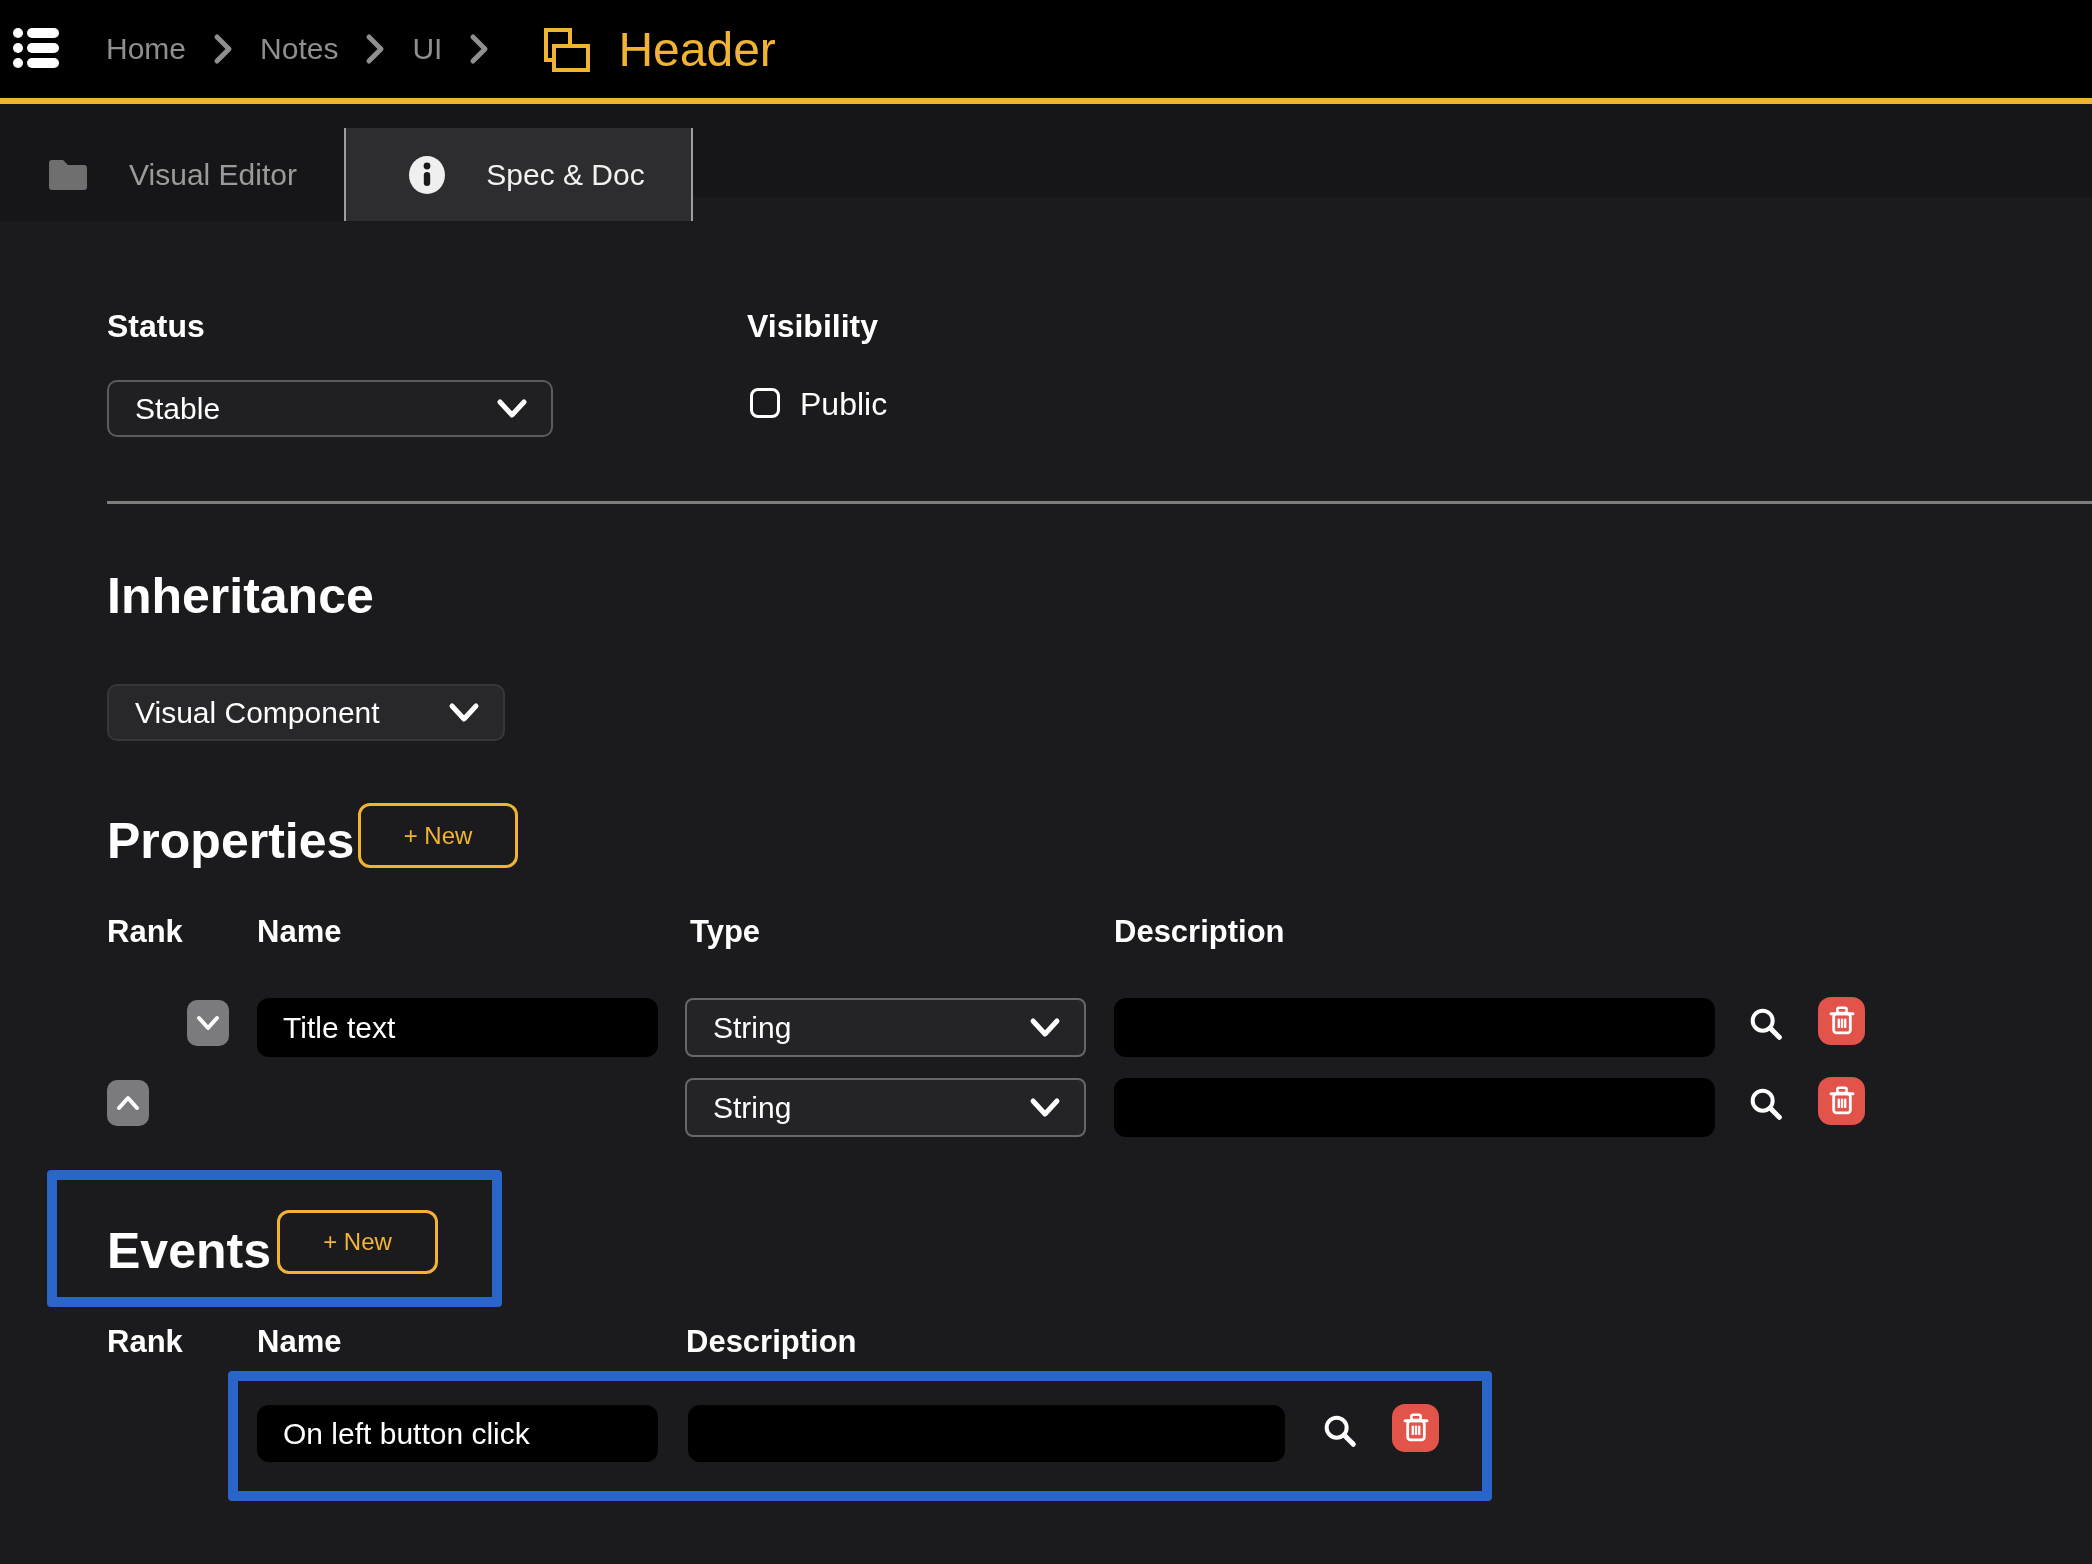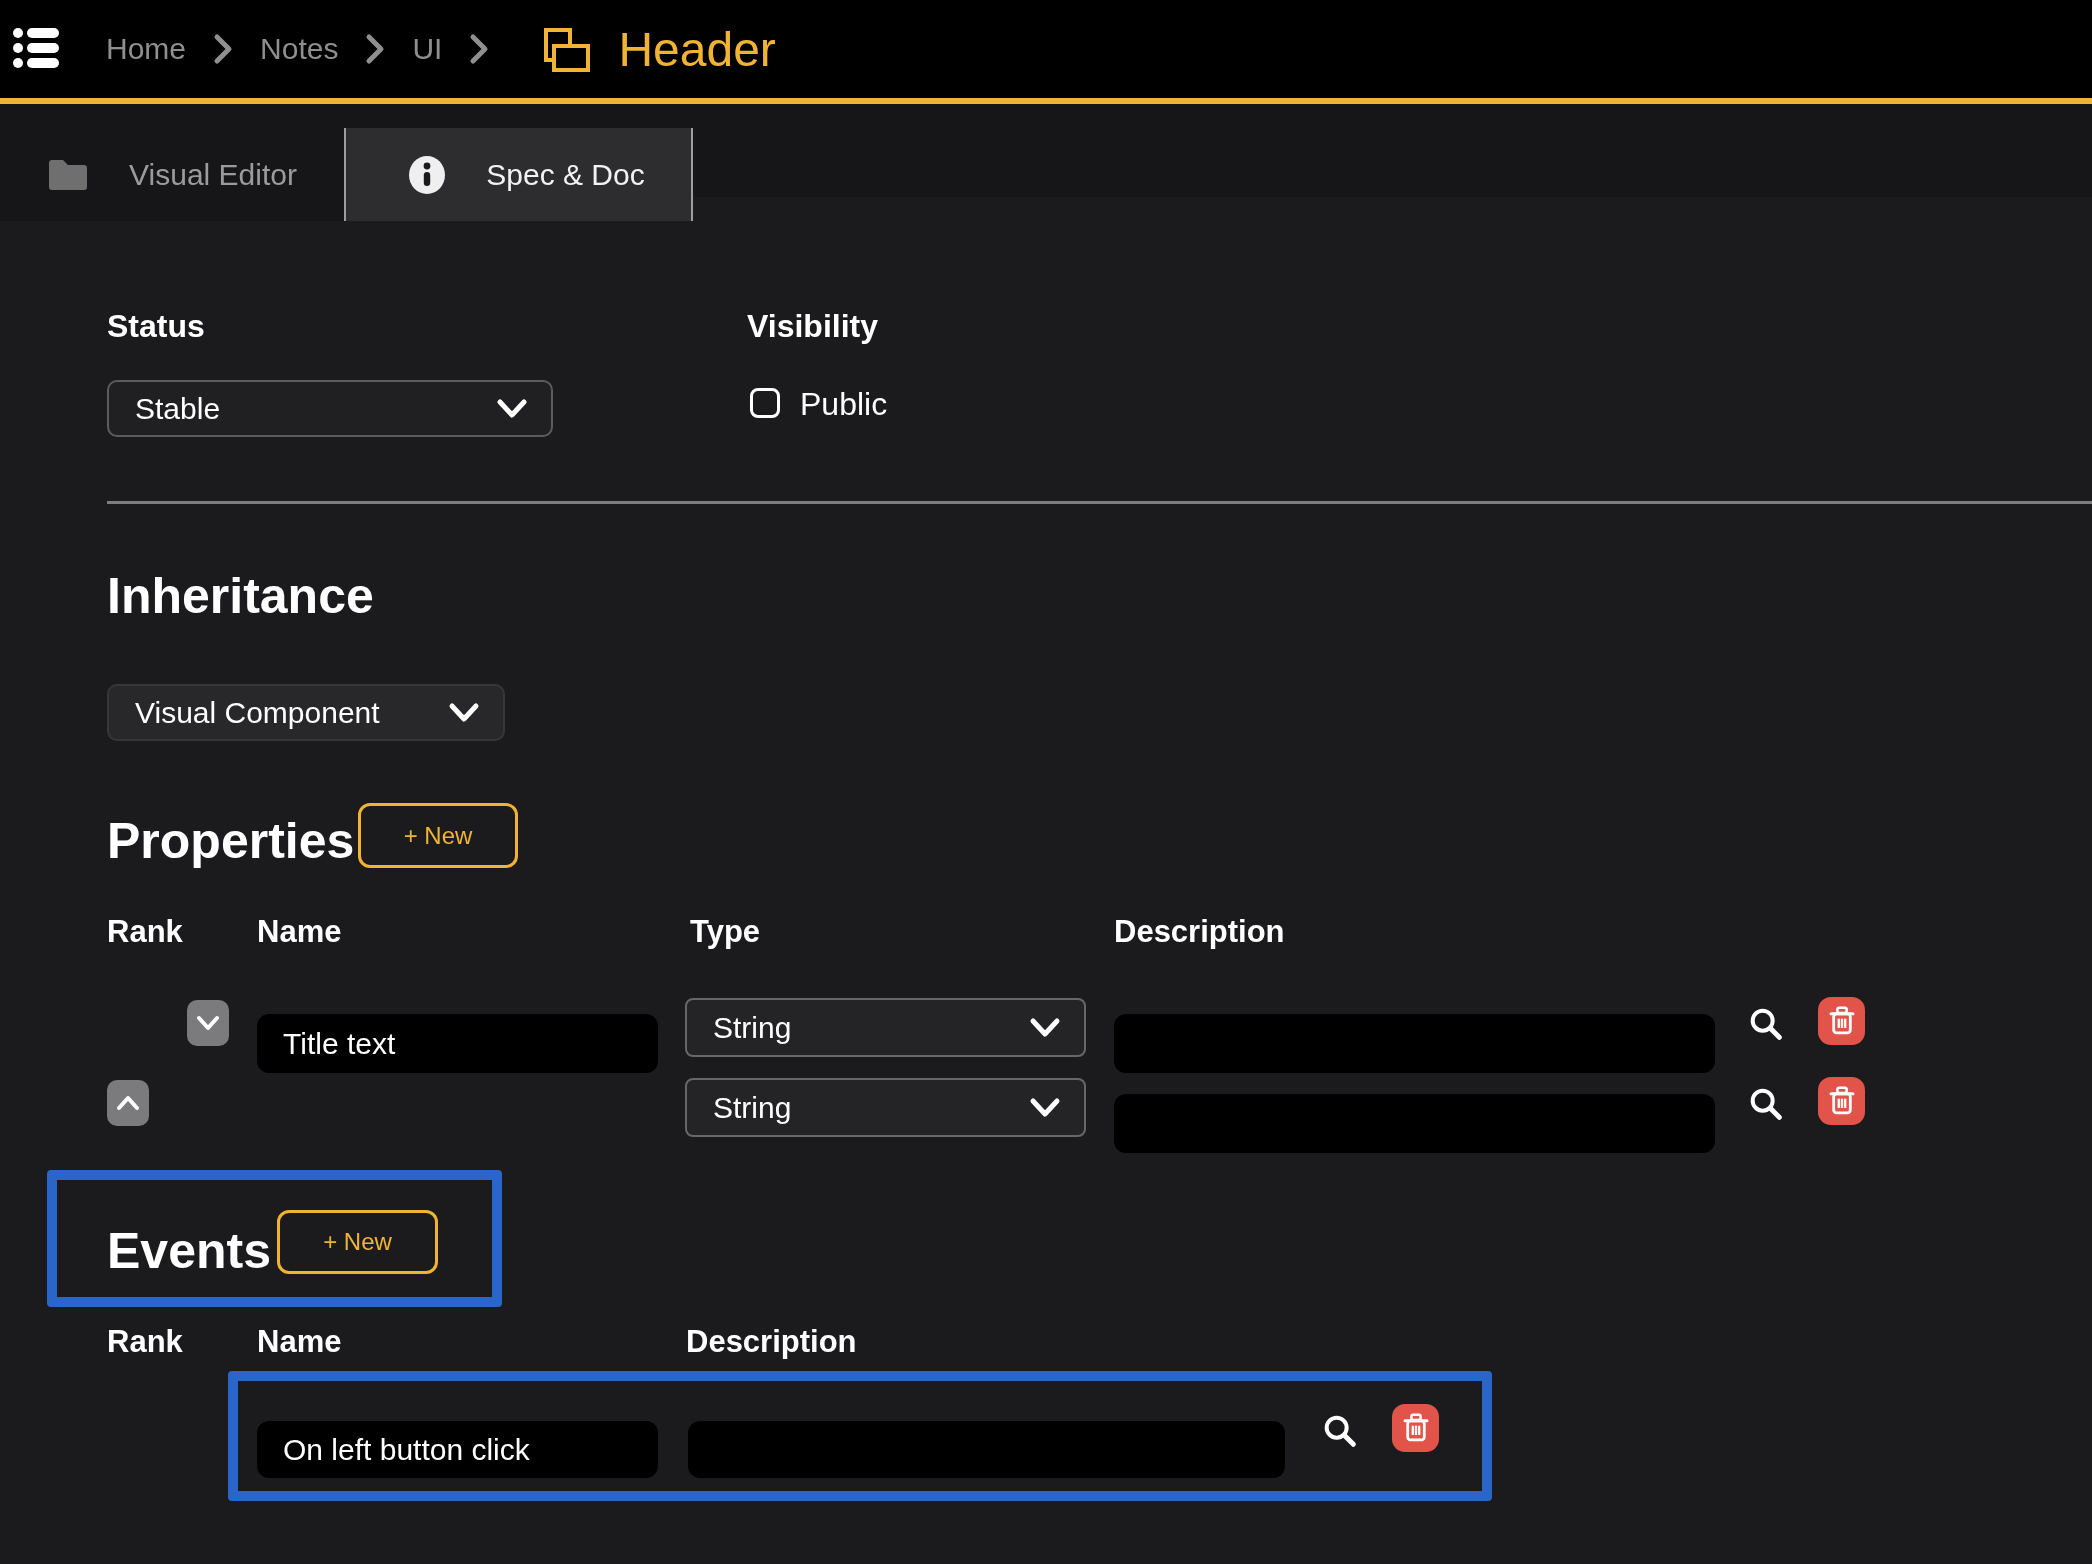--- a/index.html
+++ b/index.html
@@ -31,21 +31,21 @@
   .h2 { color:#fff; font-size:50px; font-weight:bold; }
   .col-h { color:#fff; font-size:31px; font-weight:bold; }
 
   .sel { background:#202022; border:2px solid #5c5c5e; border-radius:10px;
          display:flex; align-items:center; justify-content:space-between;
          padding:0 22px 0 26px; color:#fff; font-size:30px; cursor:pointer; }
   .sel.soft { background:#28282a; border-color:#37373a; }
   .sel.typ { background:#242426; border-color:#676769; border-radius:8px; }
 
   .inp { background:#000; border-radius:12px; display:flex; align-items:center;
-         padding:0 26px; color:#fff; font-size:30px; cursor:text;margin-top:16px; }
+         padding:0 26px; color:#fff; font-size:30px; cursor:text; }
 
   .btn-new { border:3px solid #f1b334; border-radius:12px; background:transparent;
              color:#f1b334; font-size:24px; display:flex; align-items:center; justify-content:center;
              cursor:pointer; font-family:"Liberation Sans", sans-serif; }
 
   .move-btn { background:#7b7b7d; border-radius:10px; display:flex; align-items:center; justify-content:center; cursor:pointer; }
   .icon-btn { background:transparent; display:flex; align-items:center; justify-content:center; cursor:pointer; }
   .del-btn { background:#e25449; border-radius:13px; display:flex; align-items:center; justify-content:center; cursor:pointer; }
 
   .divider { position:absolute; background:#7d7d7d; }

